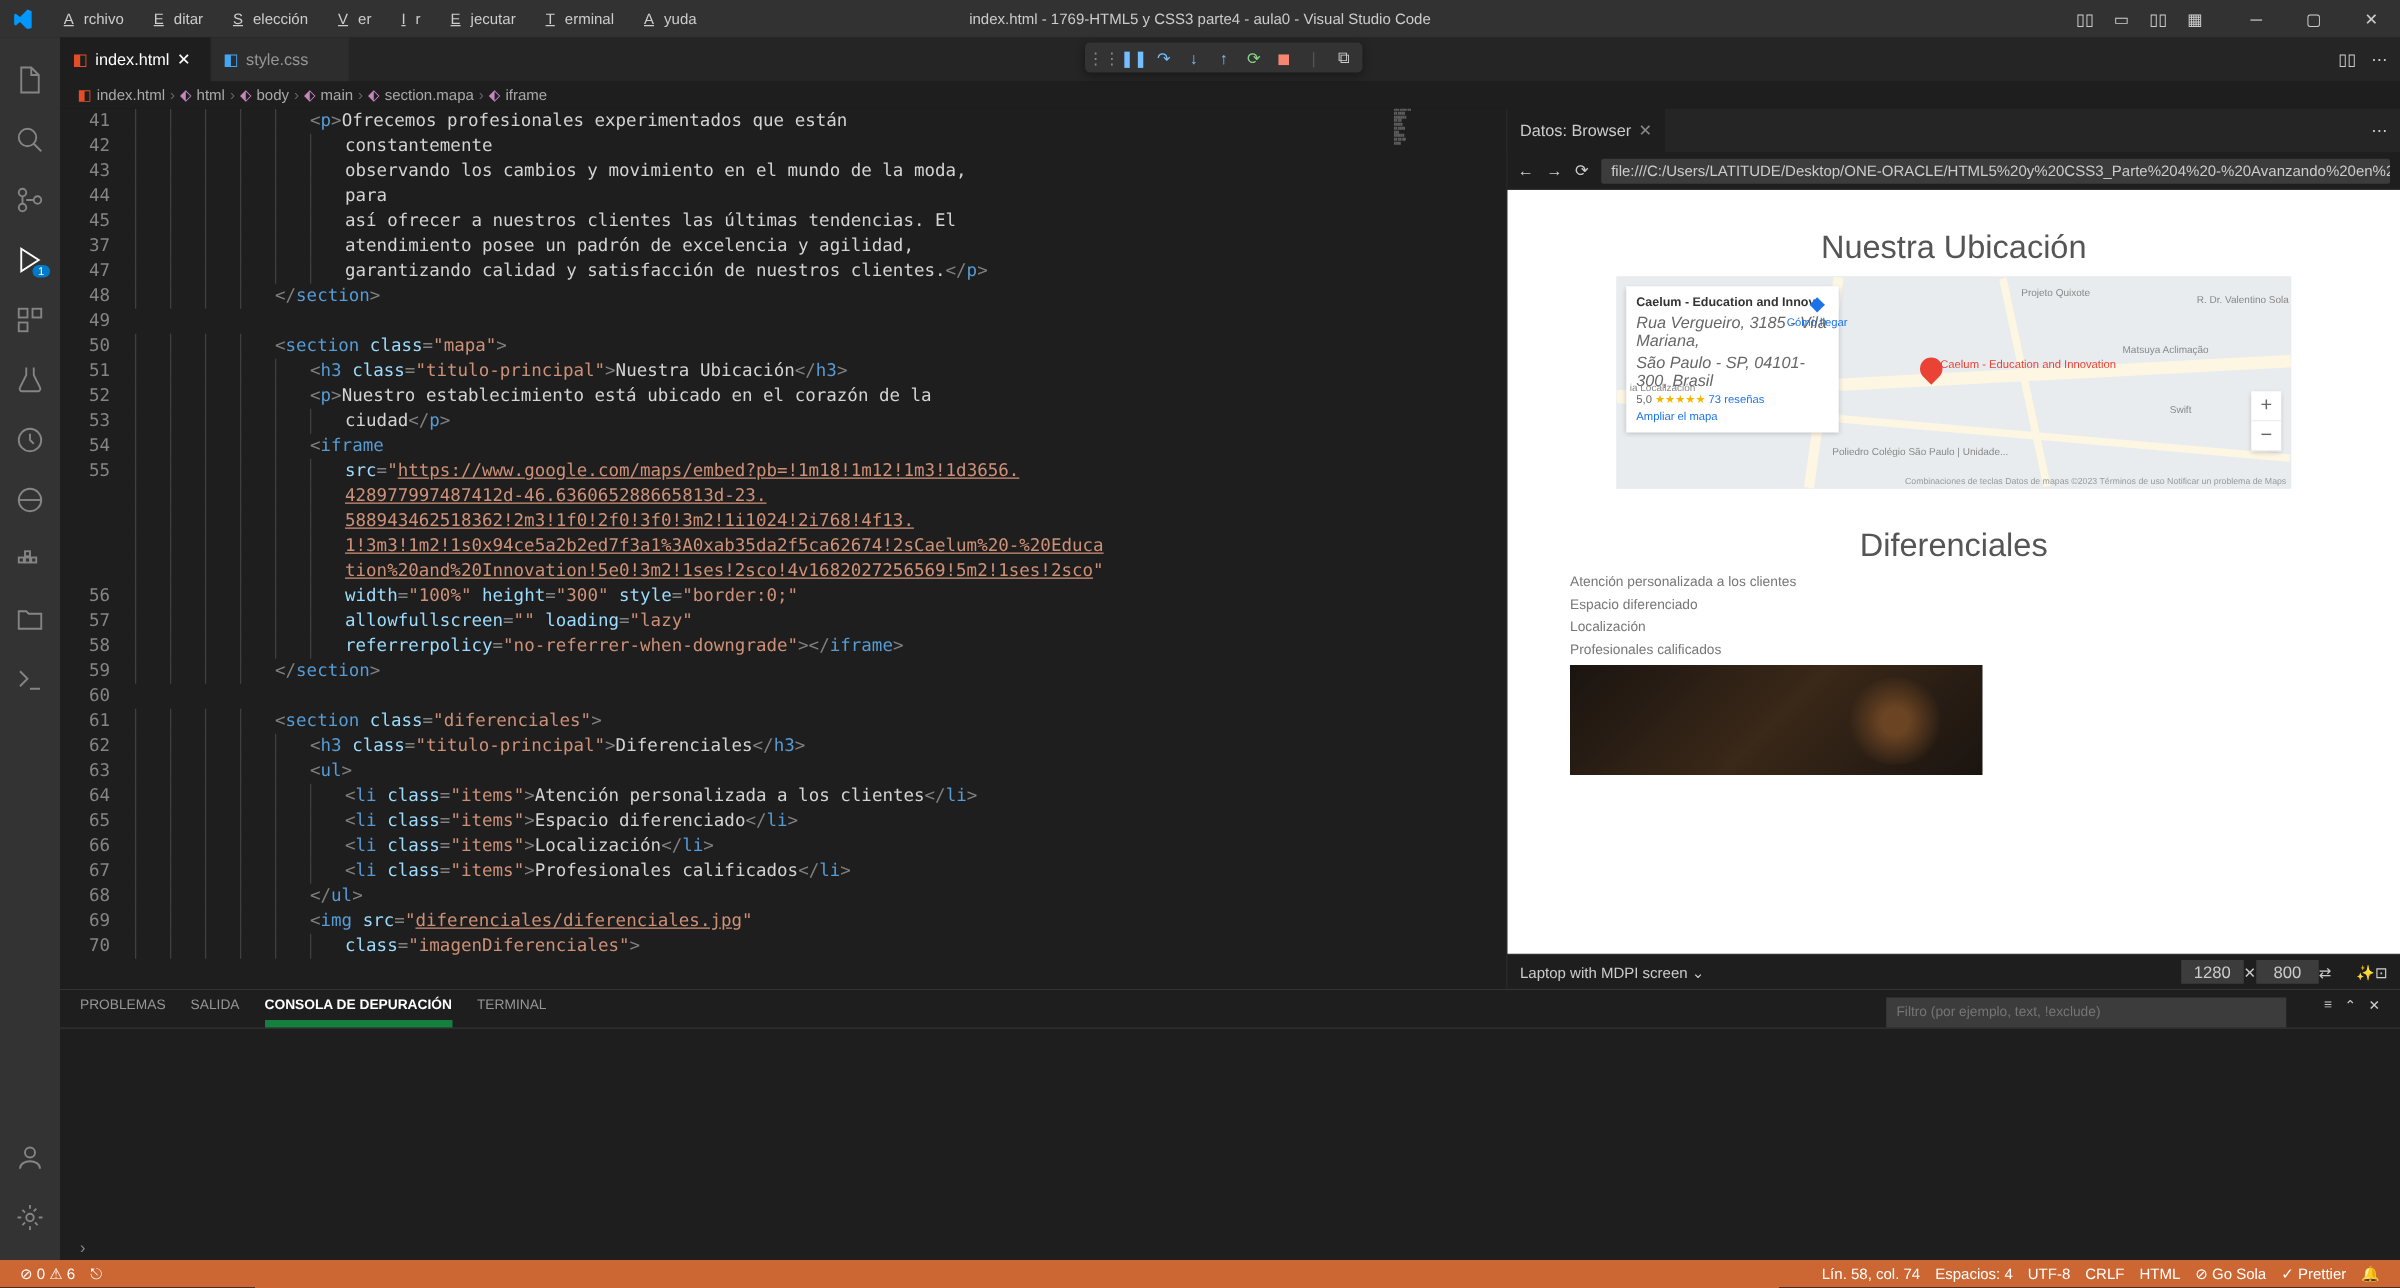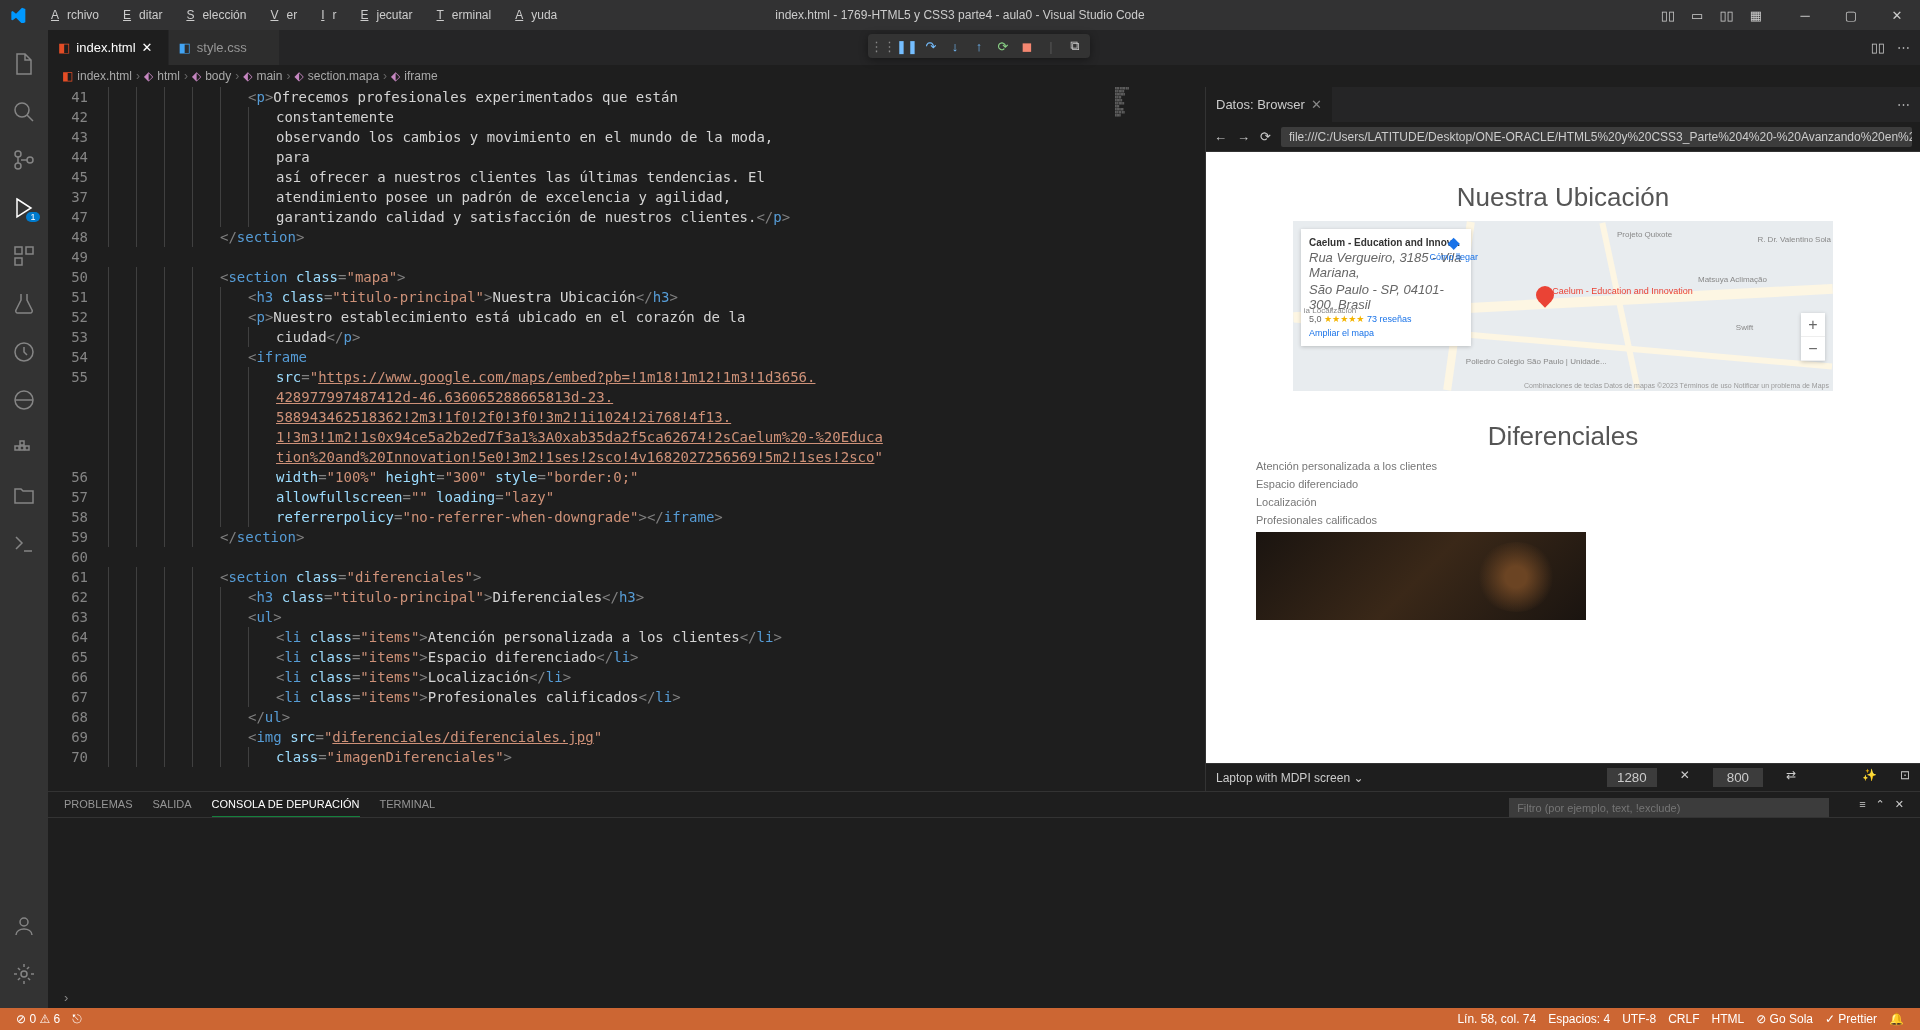--- a/index.html
+++ b/index.html
@@ -365,21 +365,21 @@
   height: 28px;
   background: #1e1e1e;
   display: flex;
   align-items: center;
   padding: 0 10px;
   gap: 10px;
   font-size: 12px;
   border-top: 1px solid #333;
 }
 .browser-footer .device { color: #ccc; cursor: pointer; }
-.browser-footer .dims { margin-left: auto; display: flex; gap: 23px; }
+.browser-footer .dims { margin-left: auto; display: flex; align-items: center; gap: 0; }
 .browser-footer input {
   background: #3c3c3c;
   border: none;
   color: #ccc;
   width: 50px;
   text-align: center;
   padding: 2px;
 }
 .panel {
   height: 195px;
@@ -394,21 +394,22 @@
   border-bottom: 1px solid #333;
 }
 .panel-tabs .pt {
   padding-bottom: 6px;
   color: #969696;
   cursor: pointer;
   text-transform: uppercase;
 }
 .panel-tabs .pt.active {
   color: #ffffff;
-  border-bottom: 1px solid #15803d;
+  border-bottom: 6px solid #15803d;
+  font-weight: bold;
 }
 .panel-tabs .filter {
   margin-left: auto;
   background: #3c3c3c;
   border: none;
   color: #ccc;
   padding: 2px 8px;
   width: 320px;
   font-size: 11px;
 }

